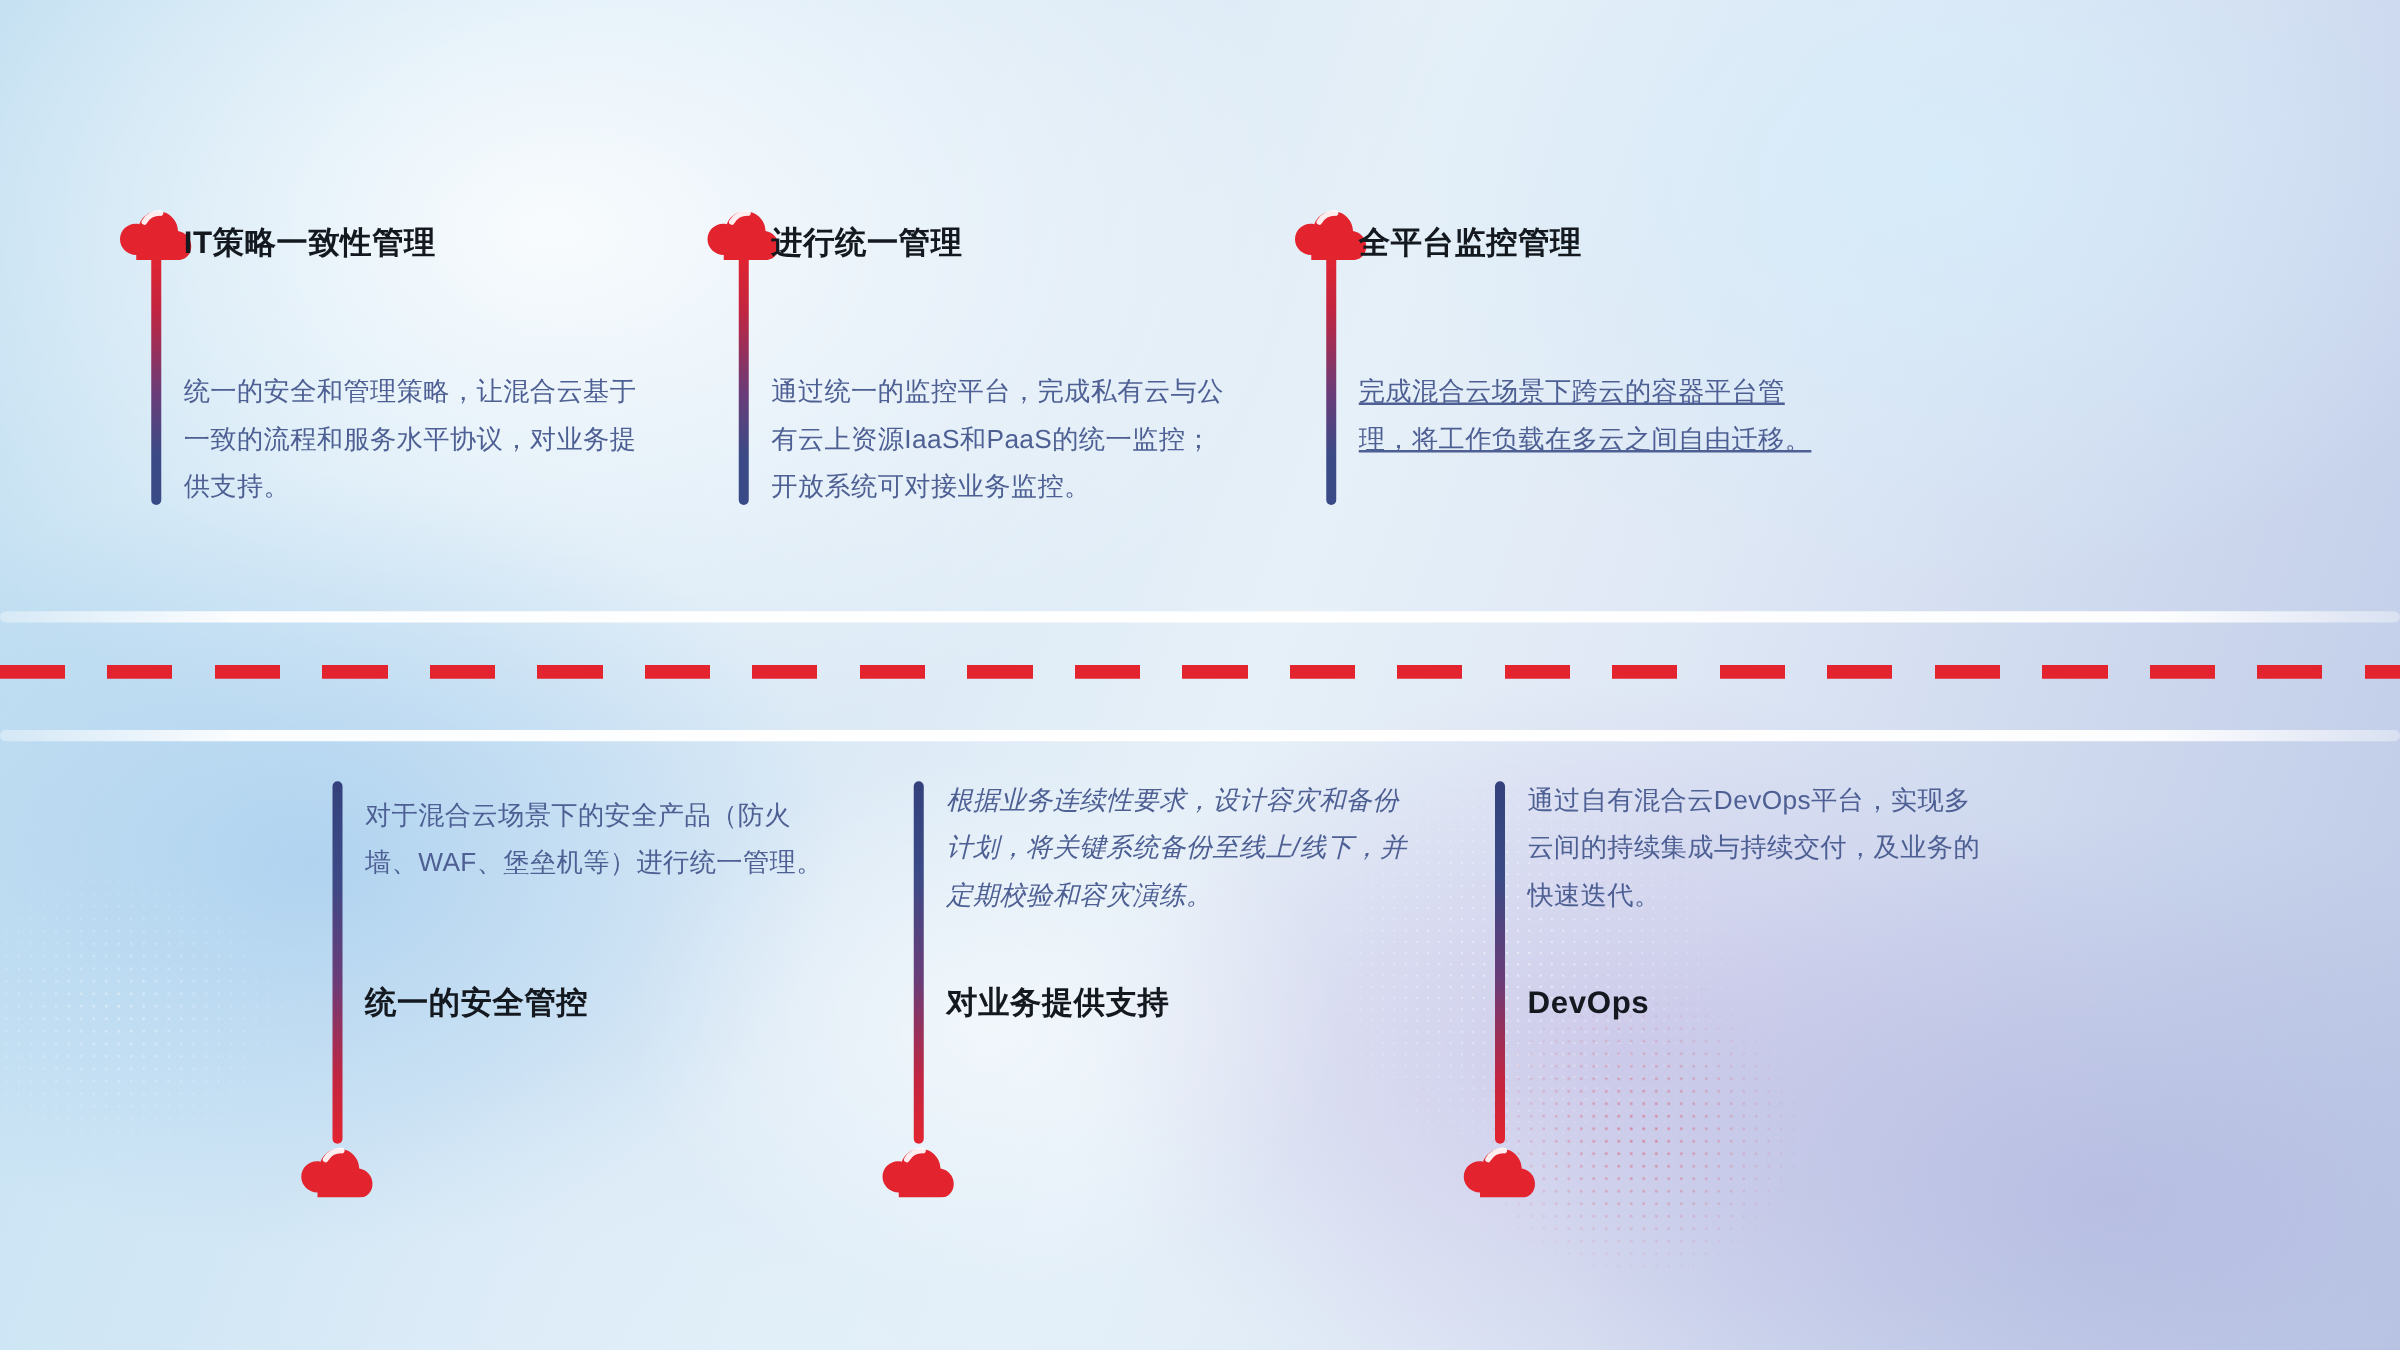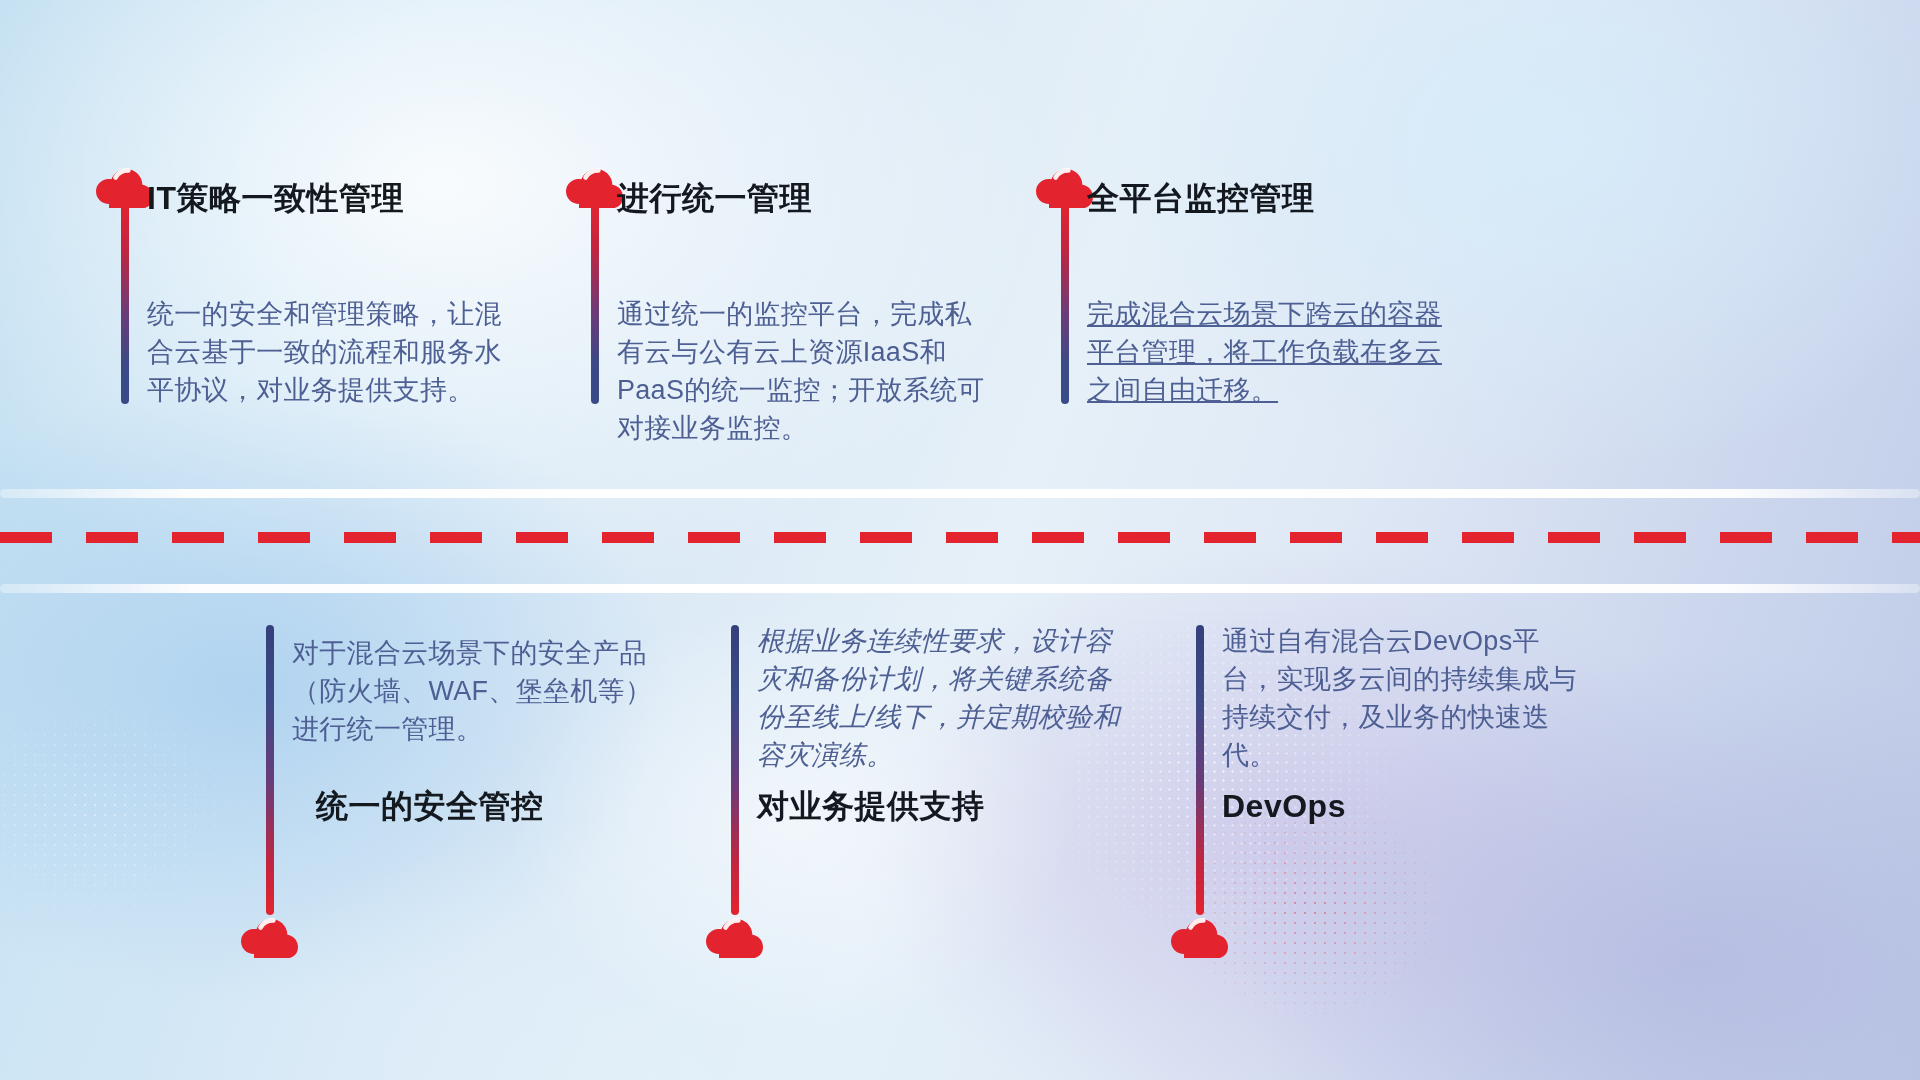--- a/index.html
+++ b/index.html
@@ -85,26 +85,26 @@
   .col{position:absolute;}
   .pin{position:absolute;width:64px;height:48px;left:0;top:0;}
   .stem{
     position:absolute;width:8px;border-radius:4px;left:26px;
   }
   .stem-down{background:linear-gradient(180deg,#e3242f 0%,#c22540 22%,#6a3c78 55%,#3b4a86 80%,#394a88 100%);}
   .stem-up{background:linear-gradient(180deg,#33407c 0%,#3b4a86 26%,#6a3c78 55%,#c22540 82%,#e3242f 100%);}
 
   .title{
     position:absolute;
-    font-size:32px;font-weight:700;color:#14181f;letter-spacing:.5px;
+    font-size:25px;font-weight:700;color:#14181f;letter-spacing:.5px;
     white-space:nowrap;line-height:1;
   }
   .body{
     position:absolute;
-    font-size:27px;line-height:38px;color:#4d5f93;
+    font-size:21px;line-height:38px;color:#4d5f93;
     letter-spacing:.3px;
   }
   .body-wide{width:372px;}
 </style>
 </head>
 <body>
 
 <div id="stage">
 
   <div class="bg-base"></div>
@@ -163,21 +163,21 @@
 
   <div class="col" style="left:240px;top:625px;">
     <div class="stem stem-up" style="top:0px;height:290px;"></div>
     <div class="pin" style="top:285px;">
       <svg viewBox="0 0 64 48" width="64" height="48">
         <path d="M14 44c-7 0-13-5.6-13-12.6C1 24.6 6.6 19 13.5 19c1 0 2 .1 2.9.3C18.6 13.3 24.4 9 31.2 9c8.8 0 16 7 16.2 15.7 6 .9 10.6 6 10.6 12.2C58 43.6 53.4 48 47.6 48H14z" fill="#e3242f"></path>
         <path d="M20.5 17.5c2.6-4.4 7.6-7.2 12.9-7.1" stroke="#ffffff" stroke-width="4.6" stroke-linecap="round" fill="none" opacity=".92"></path>
       </svg>
     </div>
     <div class="body body-wide" style="left:52px;top:-3px;margin-top:12px;">对于混合云场景下的安全产品（防火墙、WAF、堡垒机等）进行统一管理。</div>
-    <div class="title" style="left:52px;top:165px;margin-left:24px;">统一的安全管控</div>
+    <div class="title" style="left:52px;top:165px;">统一的安全管控</div>
   </div>
 
   <div class="col" style="left:705px;top:625px;">
     <div class="stem stem-up" style="top:0px;height:290px;"></div>
     <div class="pin" style="top:285px;">
       <svg viewBox="0 0 64 48" width="64" height="48">
         <path d="M14 44c-7 0-13-5.6-13-12.6C1 24.6 6.6 19 13.5 19c1 0 2 .1 2.9.3C18.6 13.3 24.4 9 31.2 9c8.8 0 16 7 16.2 15.7 6 .9 10.6 6 10.6 12.2C58 43.6 53.4 48 47.6 48H14z" fill="#e3242f"></path>
         <path d="M20.5 17.5c2.6-4.4 7.6-7.2 12.9-7.1" stroke="#ffffff" stroke-width="4.6" stroke-linecap="round" fill="none" opacity=".92"></path>
       </svg>
     </div>

